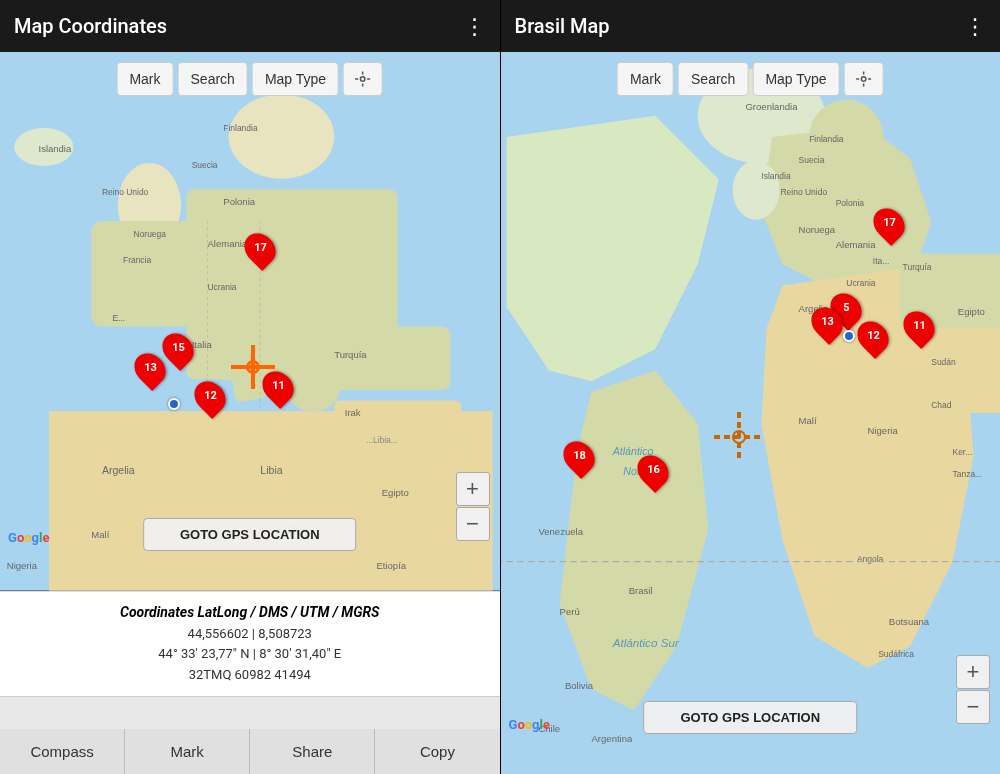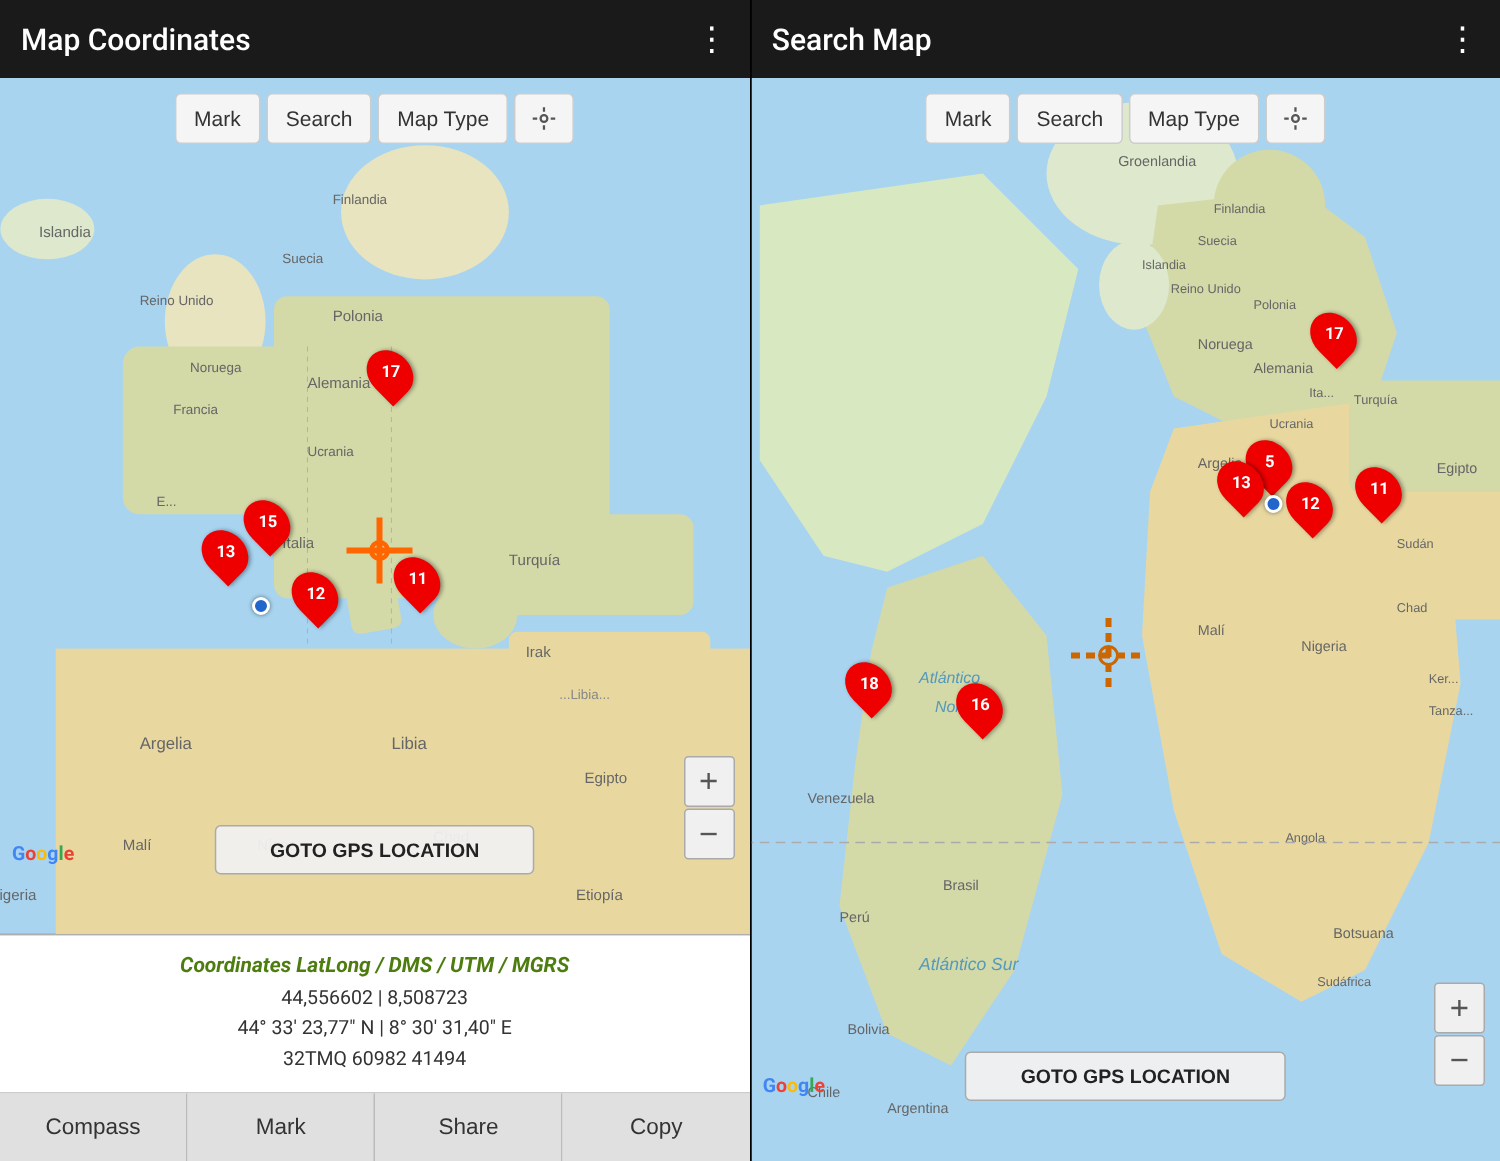--- a/index.html
+++ b/index.html
@@ -246,21 +246,21 @@
       background: #fff;
       padding: 12px 14px 10px;
       flex-shrink: 0;
       border-top: 1px solid #ddd;
     }
     .coords-title {
       text-align: center;
       font-style: italic;
       font-size: 14px;
       font-weight: bold;
-      color: #4d7c0f;
+      color: #000000;
       margin-bottom: 4px;
     }
     .coords-line {
       text-align: center;
       font-size: 13px;
       color: #333;
       line-height: 1.6;
     }
 
     
@@ -274,20 +274,21 @@
       flex: 1;
       padding: 14px 4px;
       font-size: 15px;
       font-weight: 500;
       color: #333;
       background: #e0e0e0;
       border: none;
       border-right: 1px solid #bbb;
       cursor: pointer;
       text-align: center;
+      margin-top: 32px;
     }
     .action-btn:last-child { border-right: none; }
 
     
     .left-map-svg, .right-map-svg {
       width: 100%;
       height: 100%;
       position: absolute;
       top: 0; left: 0;
     }
@@ -440,21 +441,21 @@
     <button class="action-btn">Share</button>
     <button class="action-btn">Copy</button>
   </div>
 </div>
 
 <div class="divider"></div>
 
 <div class="panel">
 
   <div class="panel-header">
-    <span class="panel-header-title">Search Map</span>
+    <span class="panel-header-title">Brasil Map</span>
     <span class="panel-header-menu">⋮</span>
   </div>
 
   <div class="map-area">
 
     <svg class="right-map-svg" viewBox="0 0 500 680" preserveAspectRatio="xMidYMid slice" xmlns="http://www.w3.org/2000/svg">
 
       <rect width="500" height="680" fill="#a8d4f0"></rect>
 
       <path d="M 20,80 L 160,60 L 220,120 L 200,200 L 160,280 L 100,310 L 60,300 L 20,240 Z" fill="#d8e8c0"></path>

